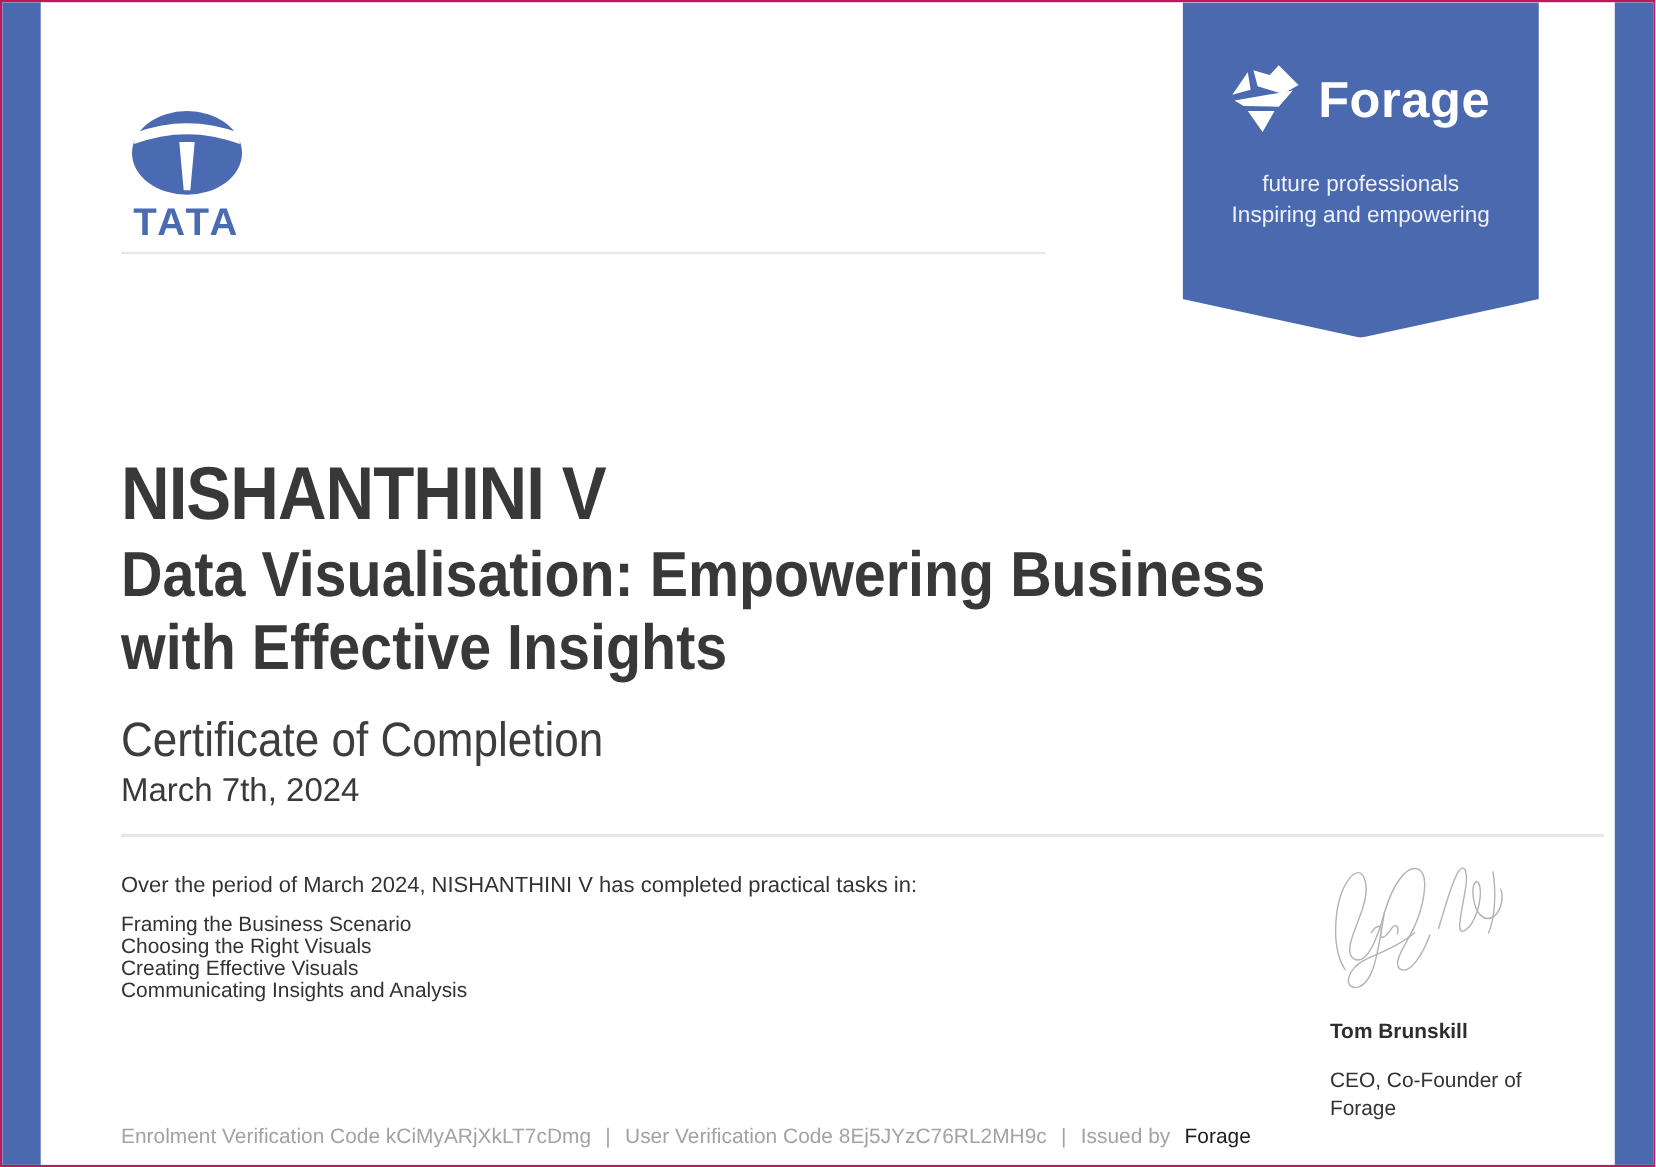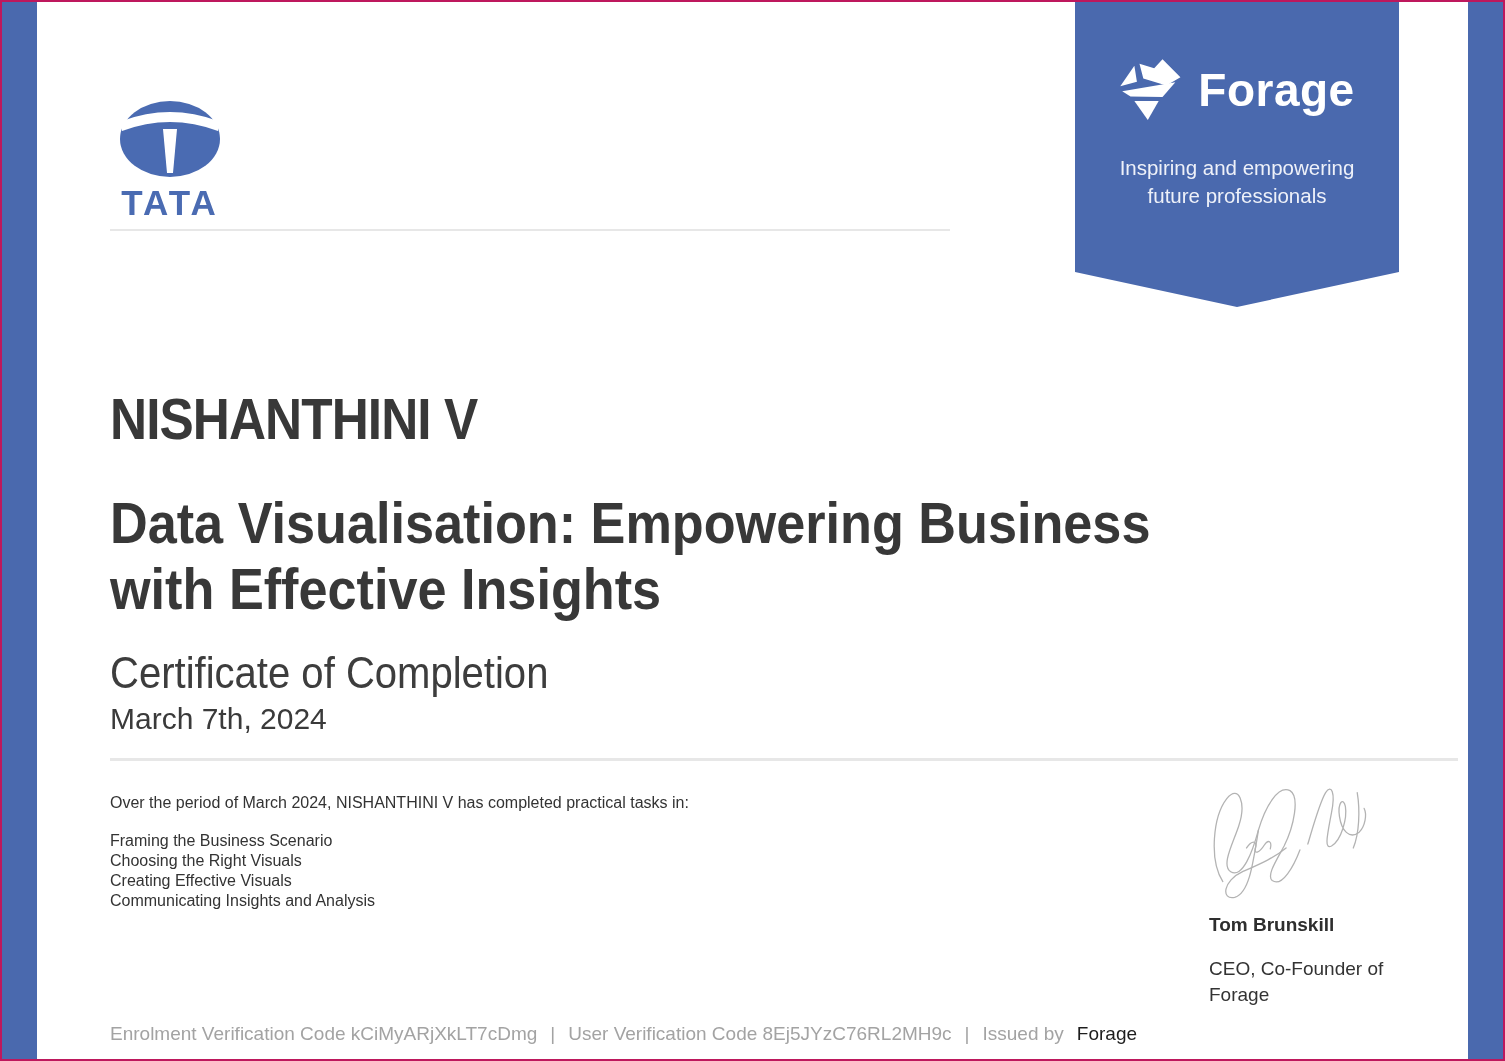--- a/index.html
+++ b/index.html
@@ -51,22 +51,22 @@
   }
 
   .divider { position: absolute; background: #e7e7e7; }
   .divider-1 { left: 108px; top: 227px; width: 840px; height: 2px; }
   .divider-2 { left: 108px; top: 756px; width: 1348px; height: 3px; }
 
   
   .cond { display: inline-block; white-space: nowrap; transform-origin: 0 50%; }
 
   .recipient-name {
-    position: absolute; left: 108px; top: 384px;
-    font-size: 57px; font-weight: 700; color: #383838; letter-spacing: -1px;
+    position: absolute; left: 108px; top: 408px;
+    font-size: 68px; font-weight: 700; color: #383838; letter-spacing: -1px;
   }
   .recipient-name .cond { transform: scaleX(0.9); }
 
   .course-title {
     position: absolute; left: 108px; top: 488px;
     font-size: 58px; font-weight: 700; color: #383838; line-height: 66px;
   }
   .course-title .cond { transform: scaleX(0.9); display: block; }
 
   .cert-heading {
@@ -75,30 +75,30 @@
   }
   .cert-heading .cond { transform: scaleX(0.91); }
 
   .cert-date {
     position: absolute; left: 108px; top: 700px;
     font-size: 30px; font-weight: 400; color: #3a3a3a;
   }
 
   .summary-text {
     position: absolute; left: 108px; top: 792px;
-    font-size: 16px; color: #333333;
+    font-size: 20px; color: #333333;
   }
   .task-list {
     position: absolute; left: 108px; top: 829px;
-    font-size: 16px; color: #333333; line-height: 20px;
+    font-size: 19px; color: #333333; line-height: 20px;
   }
 
   .signature-block { position: absolute; left: 1207px; top: 780px; width: 230px; }
   .signature-svg { width: 168px; height: 126px; display: block; }
-  .signer-name { font-size: 19px; font-weight: 700; color: #2e2e2e; margin-top: 6px; }
+  .signer-name { font-size: 19px; font-weight: 700; color: #2e2e2e; margin-top: 20px; }
   .signer-title { font-size: 19px; font-weight: 400; color: #333333; line-height: 26px; margin-top: 20px; }
 
   .footer-line {
     position: absolute; left: 108px; top: 1021px;
     display: flex; align-items: baseline; gap: 13px;
     font-size: 19px; color: #a3a3a3;
   }
   .footer-line .issuer { color: #1d1d1d; }
 </style>
 </head>
@@ -113,22 +113,22 @@
     <div class="ribbon-logo-row">
       <svg class="forage-gem" viewBox="0 0 100 100" aria-hidden="true">
         <polygon points="24,12 2,44 28,37" fill="#ffffff"></polygon>
         <polygon points="32,9 55,16 68,2 96,30 74,43 38,32" fill="#ffffff"></polygon>
         <polygon points="5,52 88,38 68,61 18,60" fill="#ffffff"></polygon>
         <polygon points="24,67 62,67 45,97" fill="#ffffff"></polygon>
       </svg>
       <span class="forage-wordmark">Forage</span>
     </div>
     <div class="ribbon-tagline">
+      <div>future professionals</div>
       <div>Inspiring and empowering</div>
-      <div>future professionals</div>
     </div>
   </div>
 
   <div class="tata-block">
     <svg class="tata-oval" viewBox="0 0 104 80" aria-hidden="true">
       <ellipse cx="52" cy="40" rx="50" ry="38" fill="#4a6bb2"></ellipse>
       <path d="M4,32 Q52,14 100,32 L100,22 Q52,4 4,22 Z" fill="#ffffff"></path>
       <polygon points="45,30 59,30 55,74 49,74" fill="#ffffff"></polygon>
     </svg>
     <span class="tata-wordmark">TATA</span>

